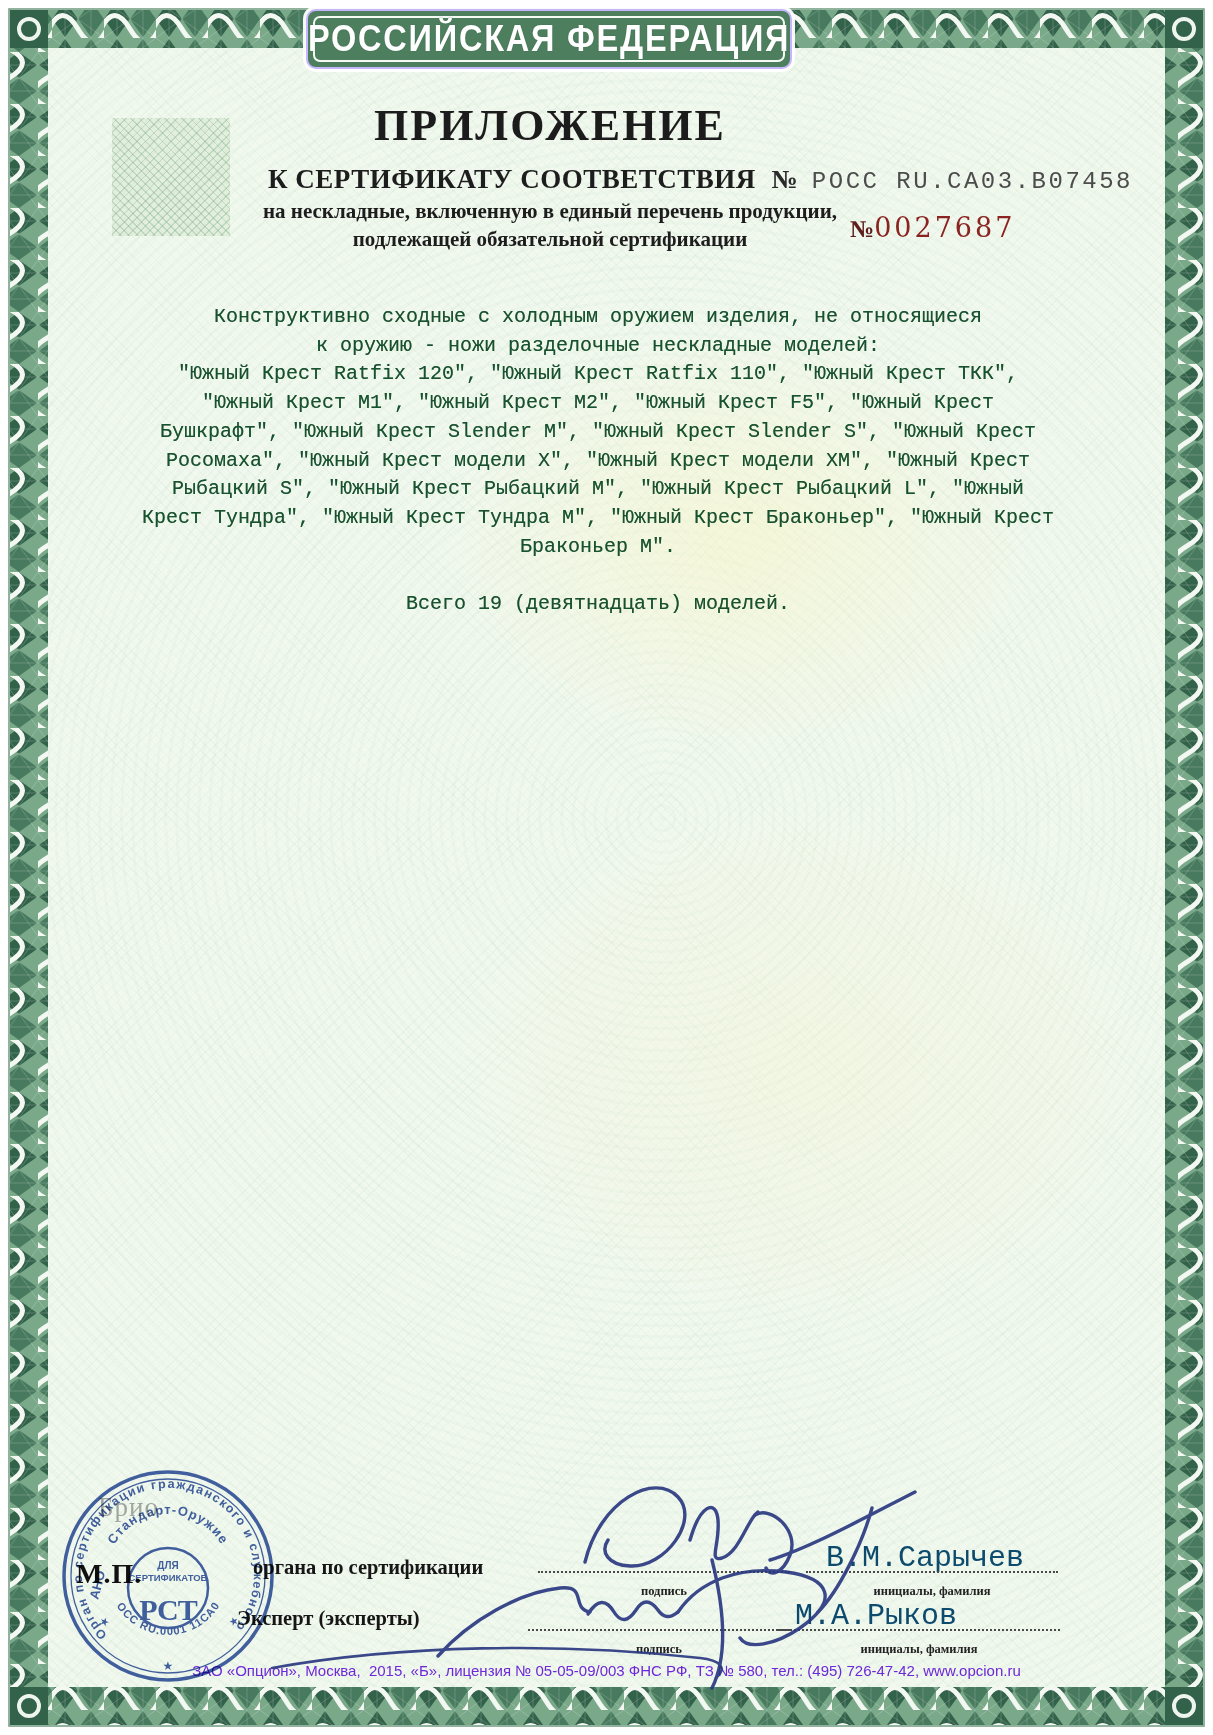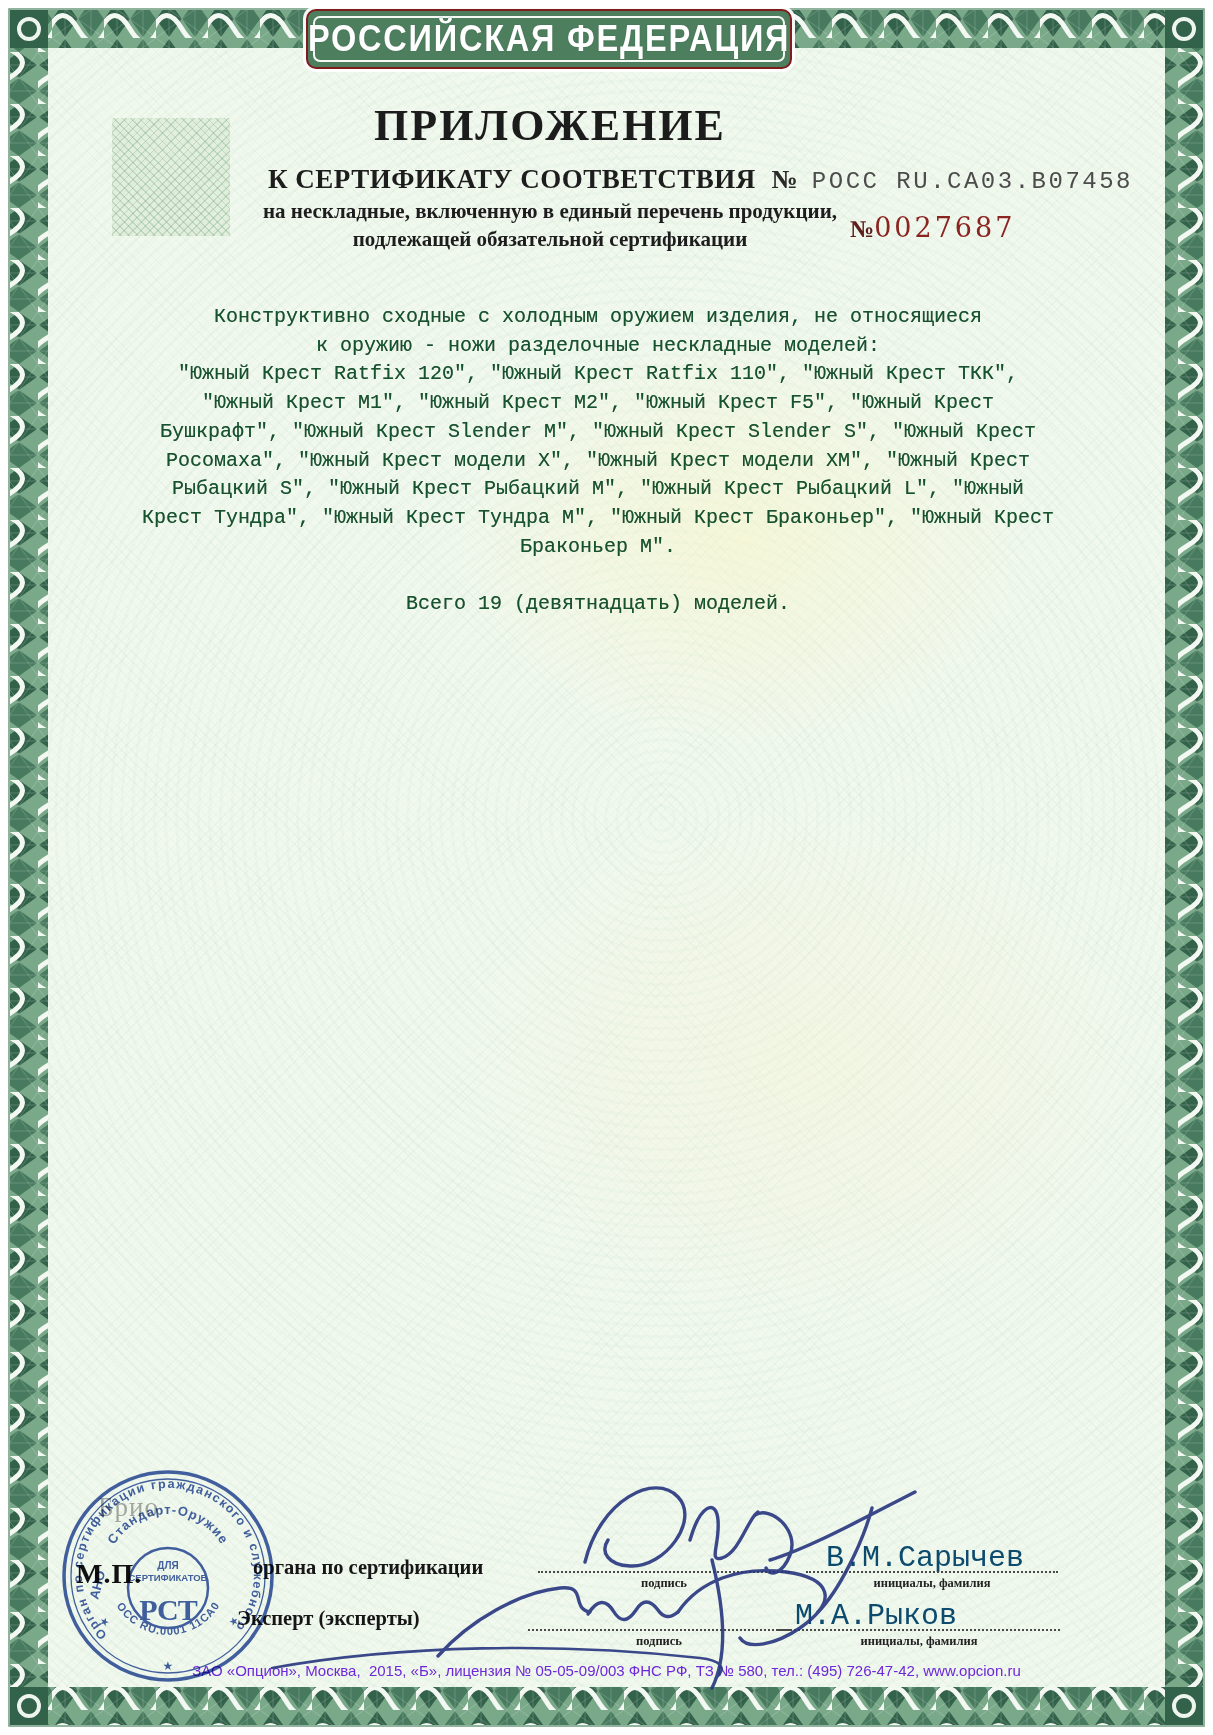--- a/index.html
+++ b/index.html
@@ -16,21 +16,21 @@
       repeating-linear-gradient(-45deg, rgba(130,185,140,.07) 0 1px, rgba(255,255,255,0) 1px 7px),
       #f1f8ee;}
   #frame-svg{left:0;top:0;z-index:1;}
   #watermark-square{left:112px;top:118px;width:118px;height:118px;z-index:2;
     background:
       repeating-linear-gradient(45deg, rgba(105,160,110,.28) 0 1.2px, rgba(255,255,255,0) 1.2px 6px),
       repeating-linear-gradient(-45deg, rgba(105,160,110,.28) 0 1.2px, rgba(255,255,255,0) 1.2px 6px),
       rgba(190,215,180,.25);}
   
   #banner{left:306px;top:9px;width:482px;height:56px;z-index:4;background:#4d7f5e;
-    border:2px solid #7f1d1d;border-radius:10px;box-shadow:0 0 0 3px rgba(255,255,255,.95);
+    border:2px solid #c4b5fd;border-radius:10px;box-shadow:0 0 0 3px rgba(255,255,255,.95);
     display:flex;align-items:center;justify-content:center;}
   #banner-inner{width:468px;height:42px;border:2.5px solid #f5faf5;border-radius:7px;
     display:flex;align-items:center;justify-content:center;}
   #banner-text{font-family:"Liberation Sans",sans-serif;font-weight:bold;font-size:37px;
     color:#ffffff;letter-spacing:2px;white-space:nowrap;transform:scaleX(.88);
     text-shadow:0 0 1px rgba(20,60,35,.6);}
   
   #doc-title{left:0;top:100px;width:1100px;text-align:center;font-weight:bold;font-size:44px;
     letter-spacing:2px;color:#1c1c1c;z-index:3;}
   #cert-line{left:268px;top:164px;z-index:3;white-space:nowrap;}
@@ -48,21 +48,21 @@
   #body-text{left:68px;top:303px;width:1060px;z-index:3;
     font-family:"Liberation Mono",monospace;font-size:20px;line-height:28.7px;color:#14532d;
     text-shadow:0 0 .4px rgba(40,40,40,.5);text-align:center;}
   #body-text div{white-space:pre;min-height:28.7px;}
   
   .role{z-index:6;font-weight:bold;font-size:20.5px;color:#161616;white-space:nowrap;}
   #role1a{left:178px;top:1526px;}
   #role1b{left:253px;top:1556px;}
   #role2{left:237px;top:1607px;}
   .dotline{z-index:6;border-bottom:2px dotted #4a4a4a;height:1px;}
-  .caption{z-index:6;text-align:center;font-weight:600;font-size:12.5px;color:#222;}
+  .caption{z-index:6;text-align:center;font-weight:600;font-size:12.5px;color:#222;margin-top:8px;}
   .namemono{z-index:6;font-family:"Liberation Mono",monospace;font-size:30px;color:#0c4a6e;white-space:nowrap;}
   #mp-mark{left:76px;top:1558px;z-index:6;font-weight:bold;font-size:28px;color:#101010;letter-spacing:1px;}
   #overlay-note{left:98px;top:1492px;z-index:4;font-size:27px;color:rgba(75,75,75,.48);letter-spacing:1px;}
   
   #stamp-svg{left:40px;top:1448px;z-index:7;mix-blend-mode:multiply;opacity:.88;}
   #ink-svg{left:0;top:0;z-index:8;pointer-events:none;}
   
   #footer-line{left:0;top:1662px;width:1213px;text-align:center;z-index:6;
     font-family:"Liberation Sans",sans-serif;font-size:15px;color:#6d28d9;white-space:pre;}
 </style>

